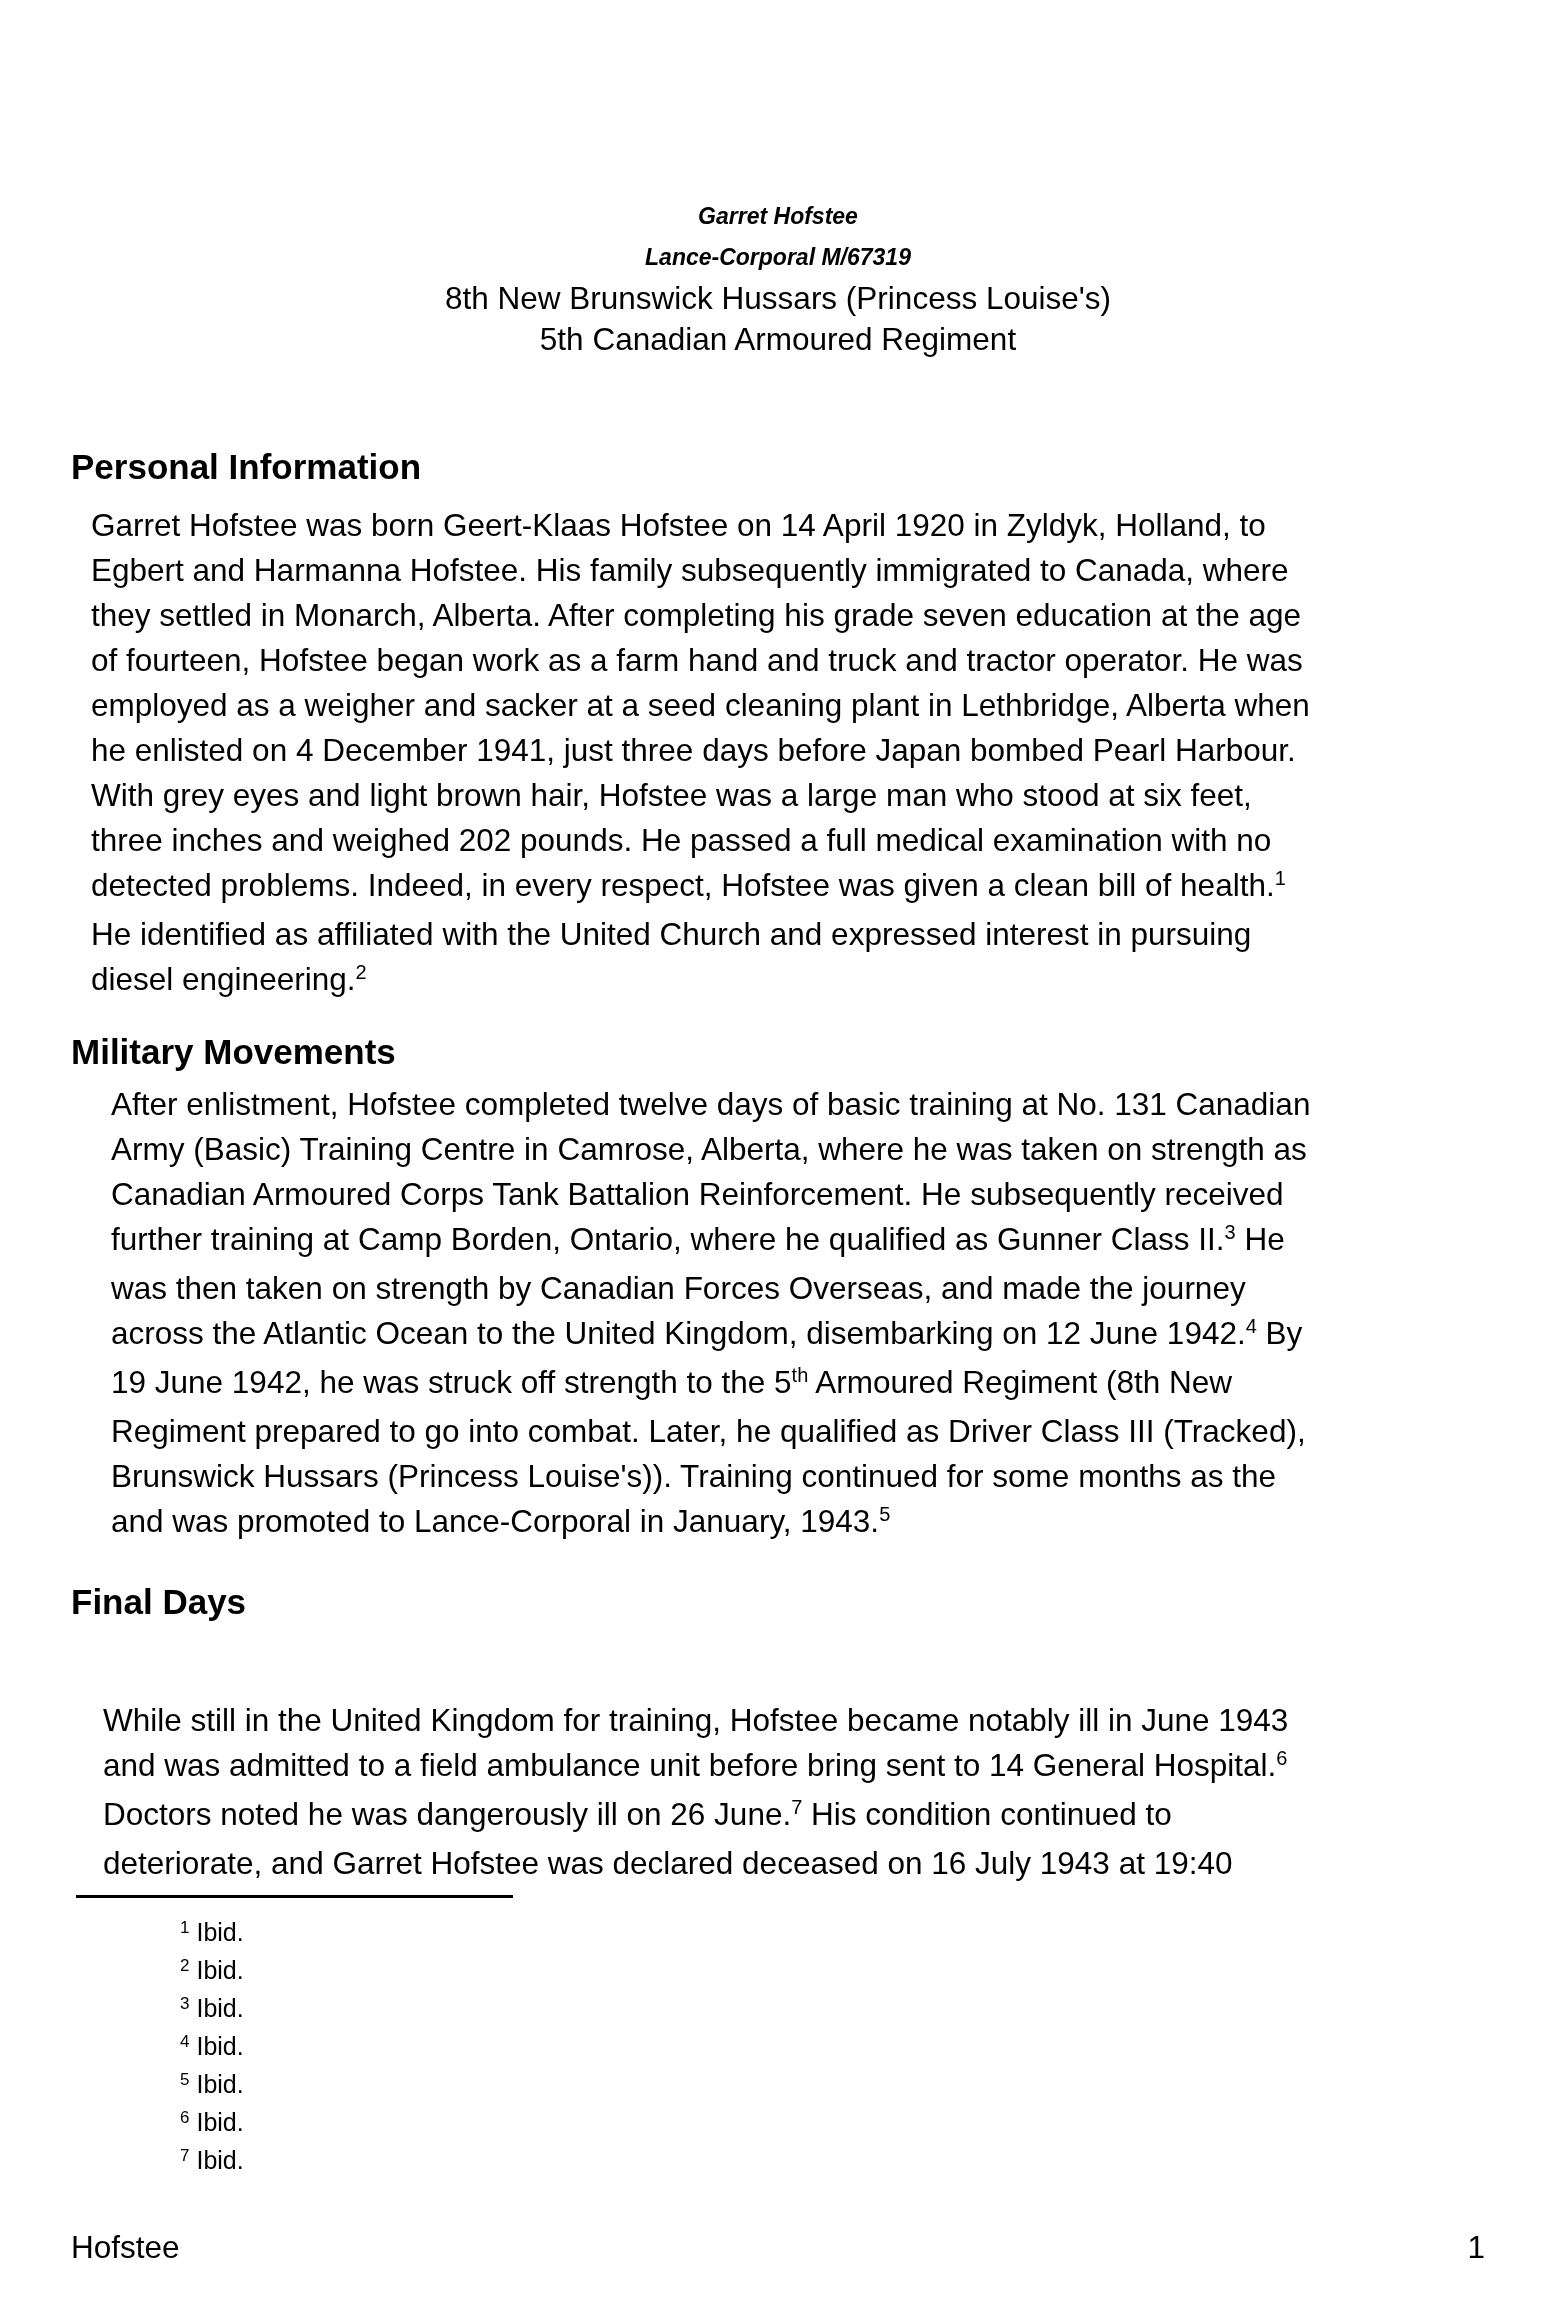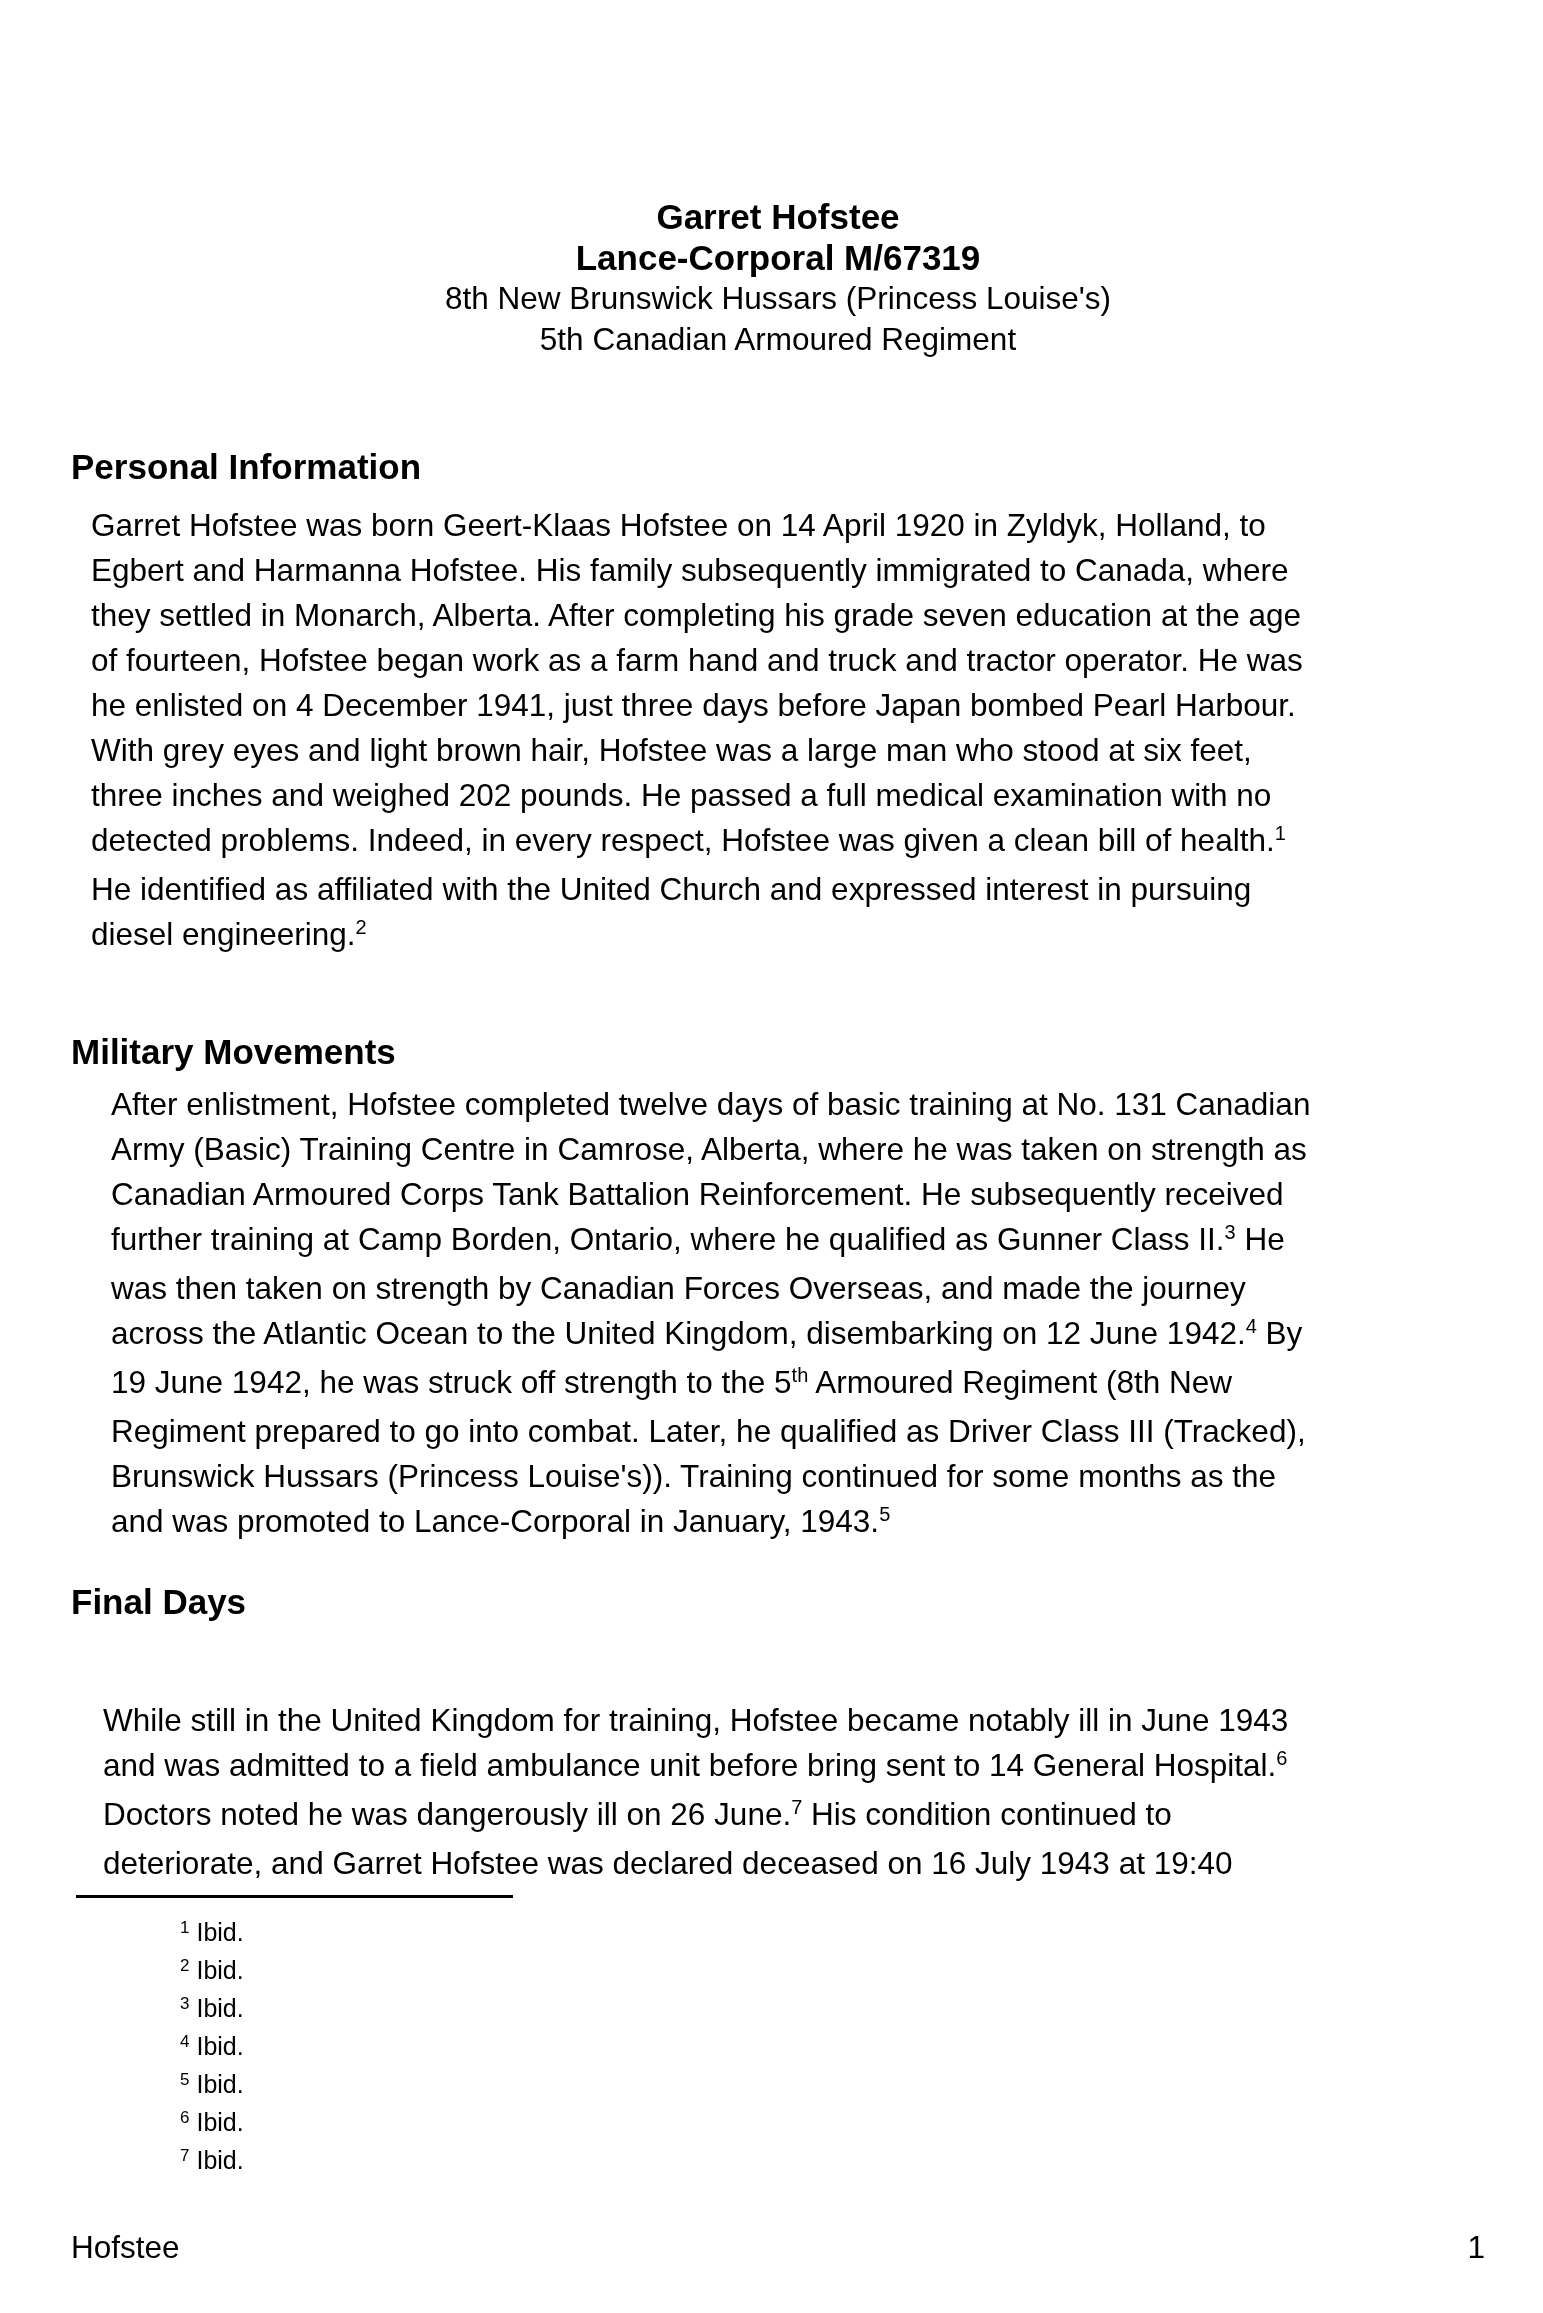--- a/index.html
+++ b/index.html
@@ -25,21 +25,22 @@
     width: 1414px;
     text-align: center;
   }
   .title-line {
     font-size: 31.5px;
     line-height: 41px;
     white-space: nowrap;
   }
   .title-line.bold {
     font-weight: bold;
-    font-size: 35px;
+    font-size: 23px;
+    font-style: italic;
   }
 
   
   .section-heading {
     left: 71px;
     font-size: 35px;
     font-weight: bold;
     line-height: 45px;
     white-space: nowrap;
     margin-top: 13px;
@@ -115,20 +116,21 @@
     <div class="title-line">8th New Brunswick Hussars (Princess Louise's)</div>
     <div class="title-line">5th Canadian Armoured Regiment</div>
   </div>
 
   <div class="abs section-heading heading-1">Personal Information</div>
   <div class="abs paragraph para-1">
       <div class="text-line"><span>Garret Hofstee was born Geert-Klaas Hofstee on 14 April 1920 in Zyldyk, Holland, to</span></div>
       <div class="text-line"><span>Egbert and Harmanna Hofstee. His family subsequently immigrated to Canada, where</span></div>
       <div class="text-line"><span>they settled in Monarch, Alberta. After completing his grade seven education at the age</span></div>
       <div class="text-line"><span>of fourteen, Hofstee began work as a farm hand and truck and tractor operator. He was</span></div>
+      <div class="text-line"><span>employed as a weigher and sacker at a seed cleaning plant in Lethbridge, Alberta when</span></div>
       <div class="text-line"><span>he enlisted on 4 December 1941, just three days before Japan bombed Pearl Harbour.</span></div>
       <div class="text-line"><span>With grey eyes and light brown hair, Hofstee was a large man who stood at six feet,</span></div>
       <div class="text-line"><span>three inches and weighed 202 pounds. He passed a full medical examination with no</span></div>
       <div class="text-line"><span>detected problems. Indeed, in every respect, Hofstee was given a clean bill of health.</span><span class="sup">1</span></div>
       <div class="text-line"><span>He identified as affiliated with the United Church and expressed interest in pursuing</span></div>
       <div class="text-line"><span>diesel engineering.</span><span class="sup">2</span></div>
     </div>
 
   <div class="abs section-heading heading-2">Military Movements</div>
   <div class="abs paragraph para-2">

